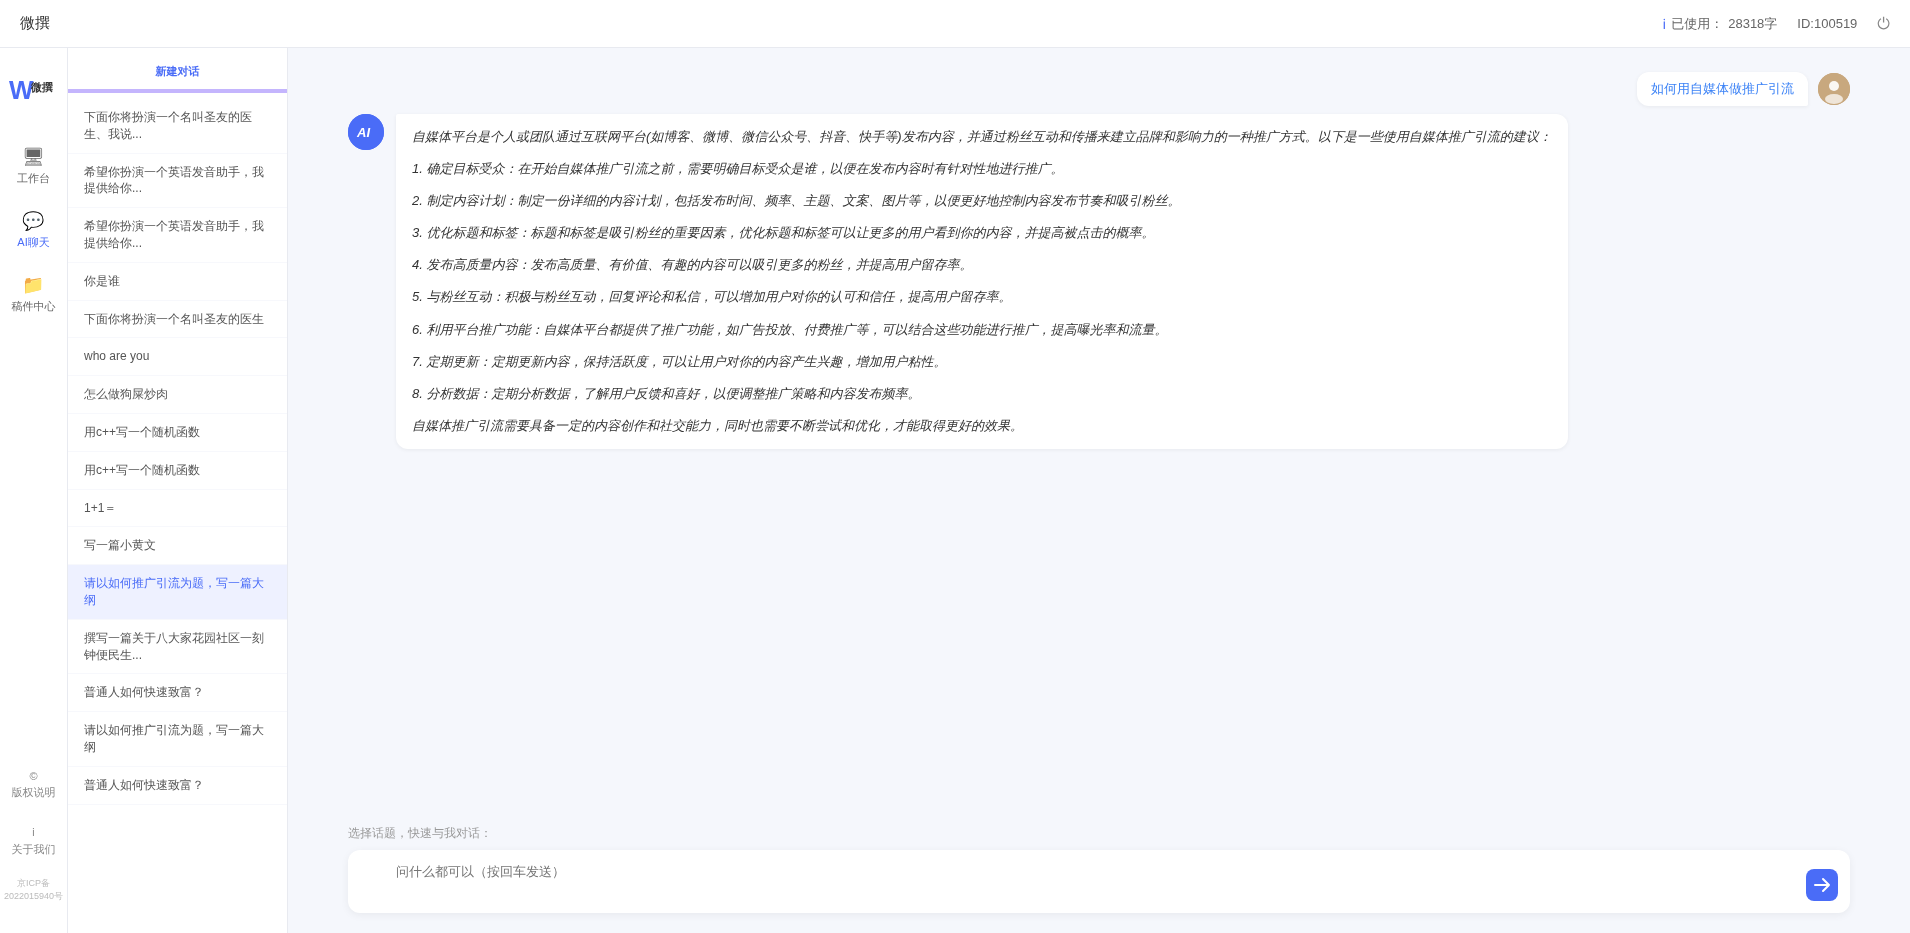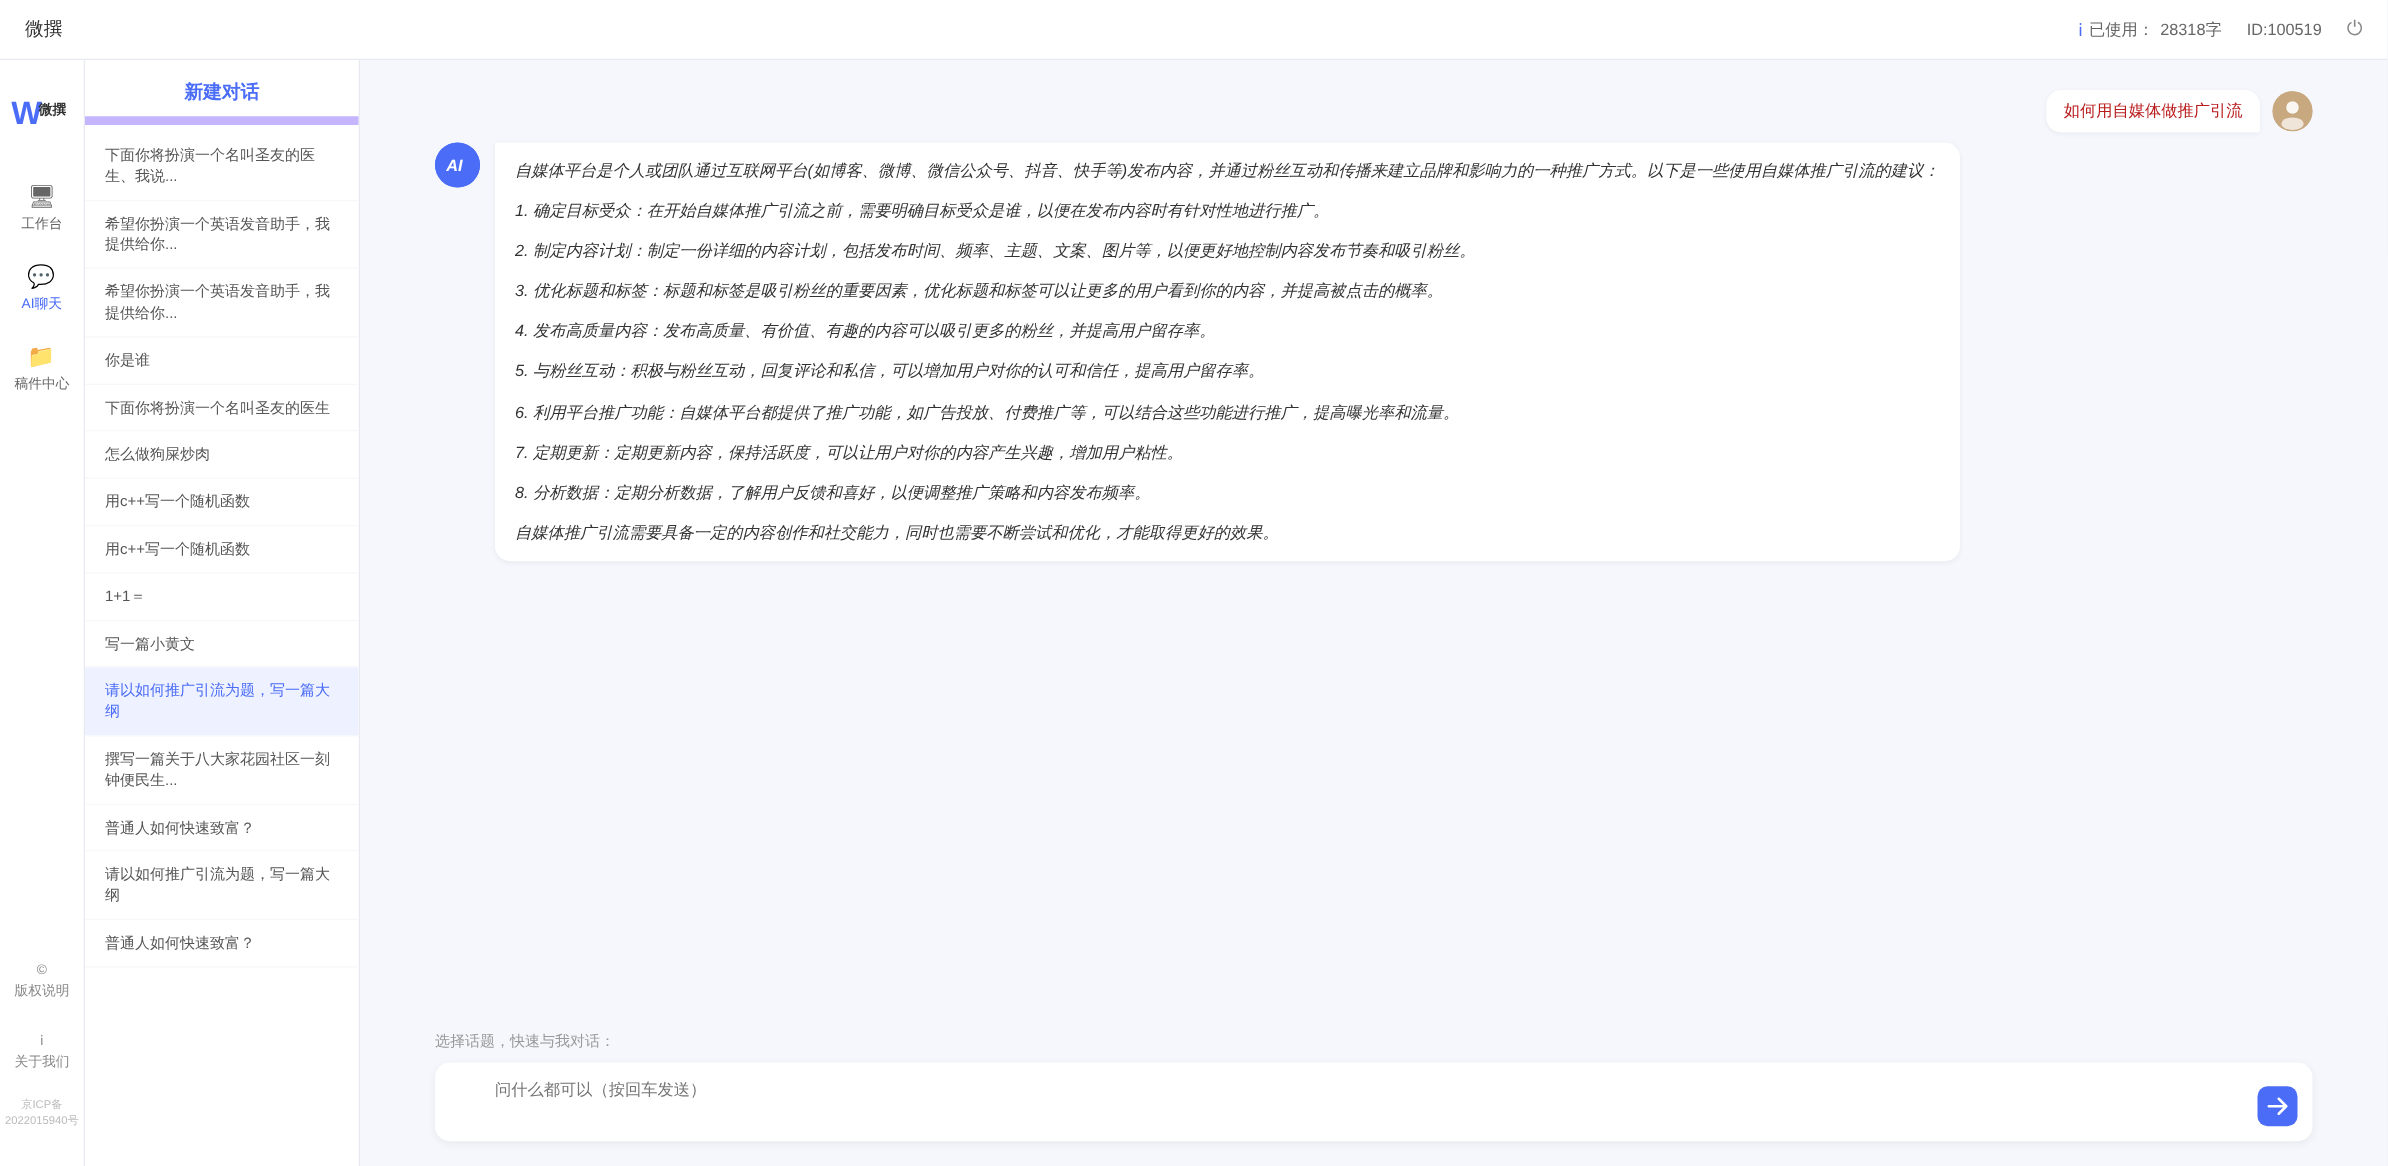--- a/index.html
+++ b/index.html
@@ -120,26 +120,26 @@
       width: 220px;
       background: #fff;
       border-right: 1px solid #e8eaf0;
       display: flex;
       flex-direction: column;
       overflow: hidden;
       flex-shrink: 0;
     }
     .sidebar-header {
       padding: 16px 16px 10px;
-      font-size: 15px;
+      font-size: 11px;
       color: #4a6cf7;
       font-weight: 600;
       text-align: center;
       cursor: pointer;
-      border-bottom: 7px solid #c4b5fd;
+      border-bottom: 4px solid #c4b5fd;
     }
     .sidebar-list {
       flex: 1;
       overflow-y: auto;
       padding: 6px 0;
     }
     .sidebar-list::-webkit-scrollbar { width: 4px; }
     .sidebar-list::-webkit-scrollbar-thumb { background: #ddd; border-radius: 2px; }
     .sidebar-item {
       padding: 10px 16px;
@@ -201,21 +201,21 @@
     }
     .user-question {
       display: flex;
       align-items: center;
       gap: 10px;
       margin-bottom: 8px;
       justify-content: flex-end;
     }
     .user-question-text {
       font-size: 13px;
-      color: #b91c1c;
+      color: #3b82f6;
       background: #fff;
       padding: 8px 14px;
       border-radius: 12px 12px 2px 12px;
       box-shadow: 0 1px 4px rgba(0,0,0,0.06);
     }
     .user-q-avatar {
       width: 32px;
       height: 32px;
       border-radius: 50%;
       background: #c8a87e;
@@ -321,20 +321,21 @@
   </div>
 
   <div class="sidebar" style="position:relative;">
     <div class="sidebar-header">新建对话</div>
     <div class="sidebar-list" id="sidebar-list">
         <div class="sidebar-item">下面你将扮演一个名叫圣友的医生、我说...</div>
         <div class="sidebar-item">希望你扮演一个英语发音助手，我提供给你...</div>
         <div class="sidebar-item">希望你扮演一个英语发音助手，我提供给你...</div>
         <div class="sidebar-item">你是谁</div>
         <div class="sidebar-item">下面你将扮演一个名叫圣友的医生</div>
+        <div class="sidebar-item">who are you</div>
         <div class="sidebar-item">怎么做狗屎炒肉</div>
         <div class="sidebar-item">用c++写一个随机函数</div>
         <div class="sidebar-item">用c++写一个随机函数</div>
         <div class="sidebar-item">1+1＝</div>
         <div class="sidebar-item">写一篇小黄文</div>
         <div class="sidebar-item active">请以如何推广引流为题，写一篇大纲</div>
         <div class="sidebar-item">撰写一篇关于八大家花园社区一刻钟便民生...</div>
         <div class="sidebar-item">普通人如何快速致富？</div>
         <div class="sidebar-item">请以如何推广引流为题，写一篇大纲</div>
         <div class="sidebar-item">普通人如何快速致富？</div>

